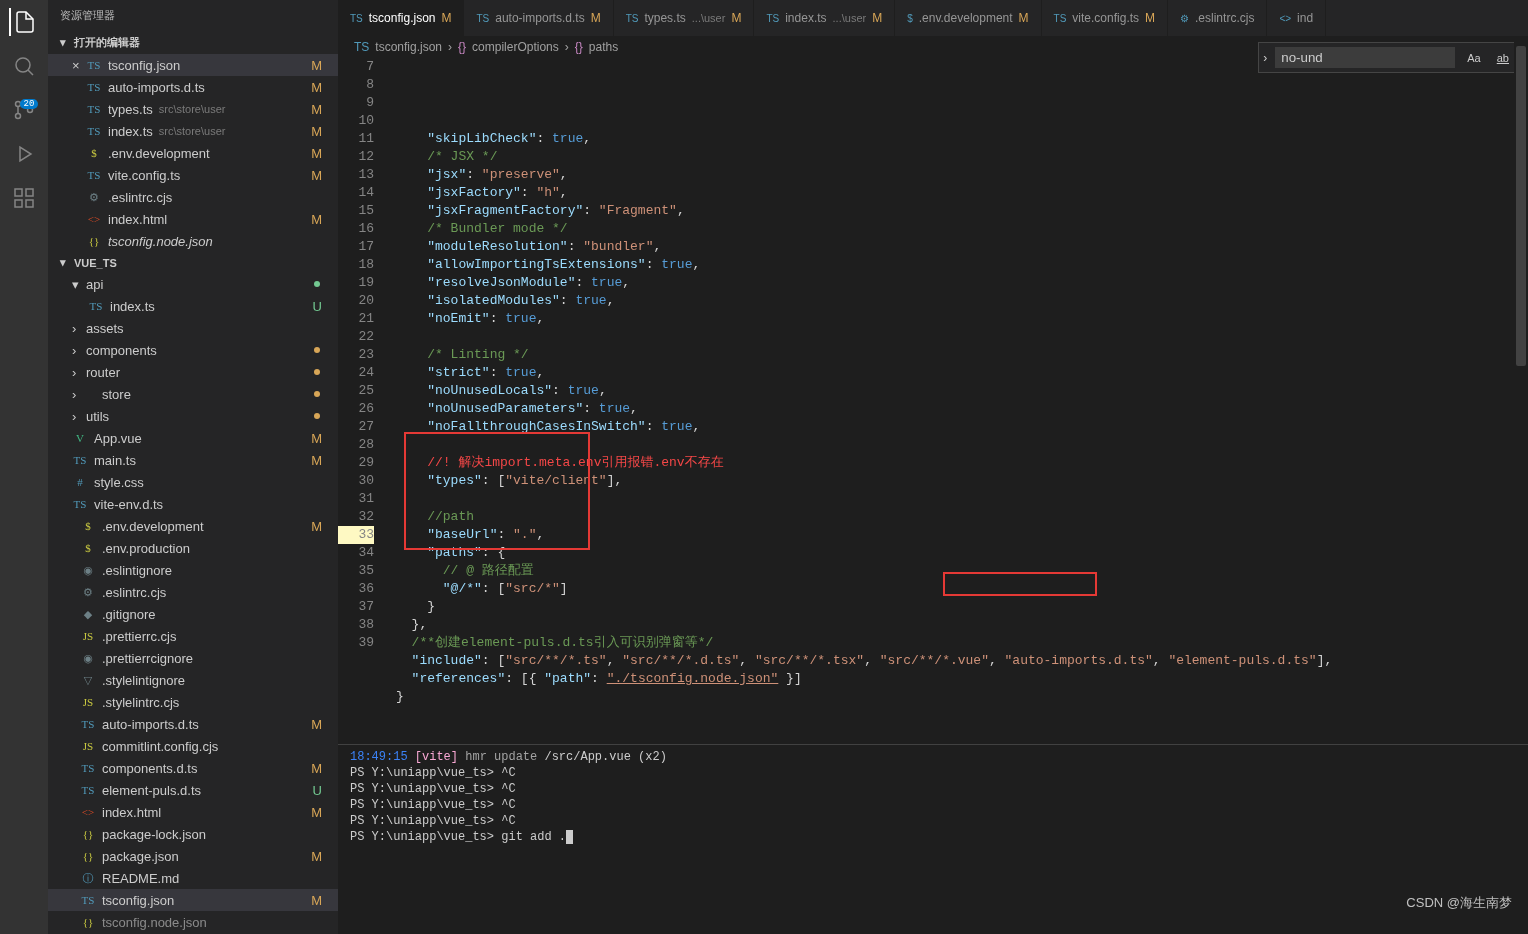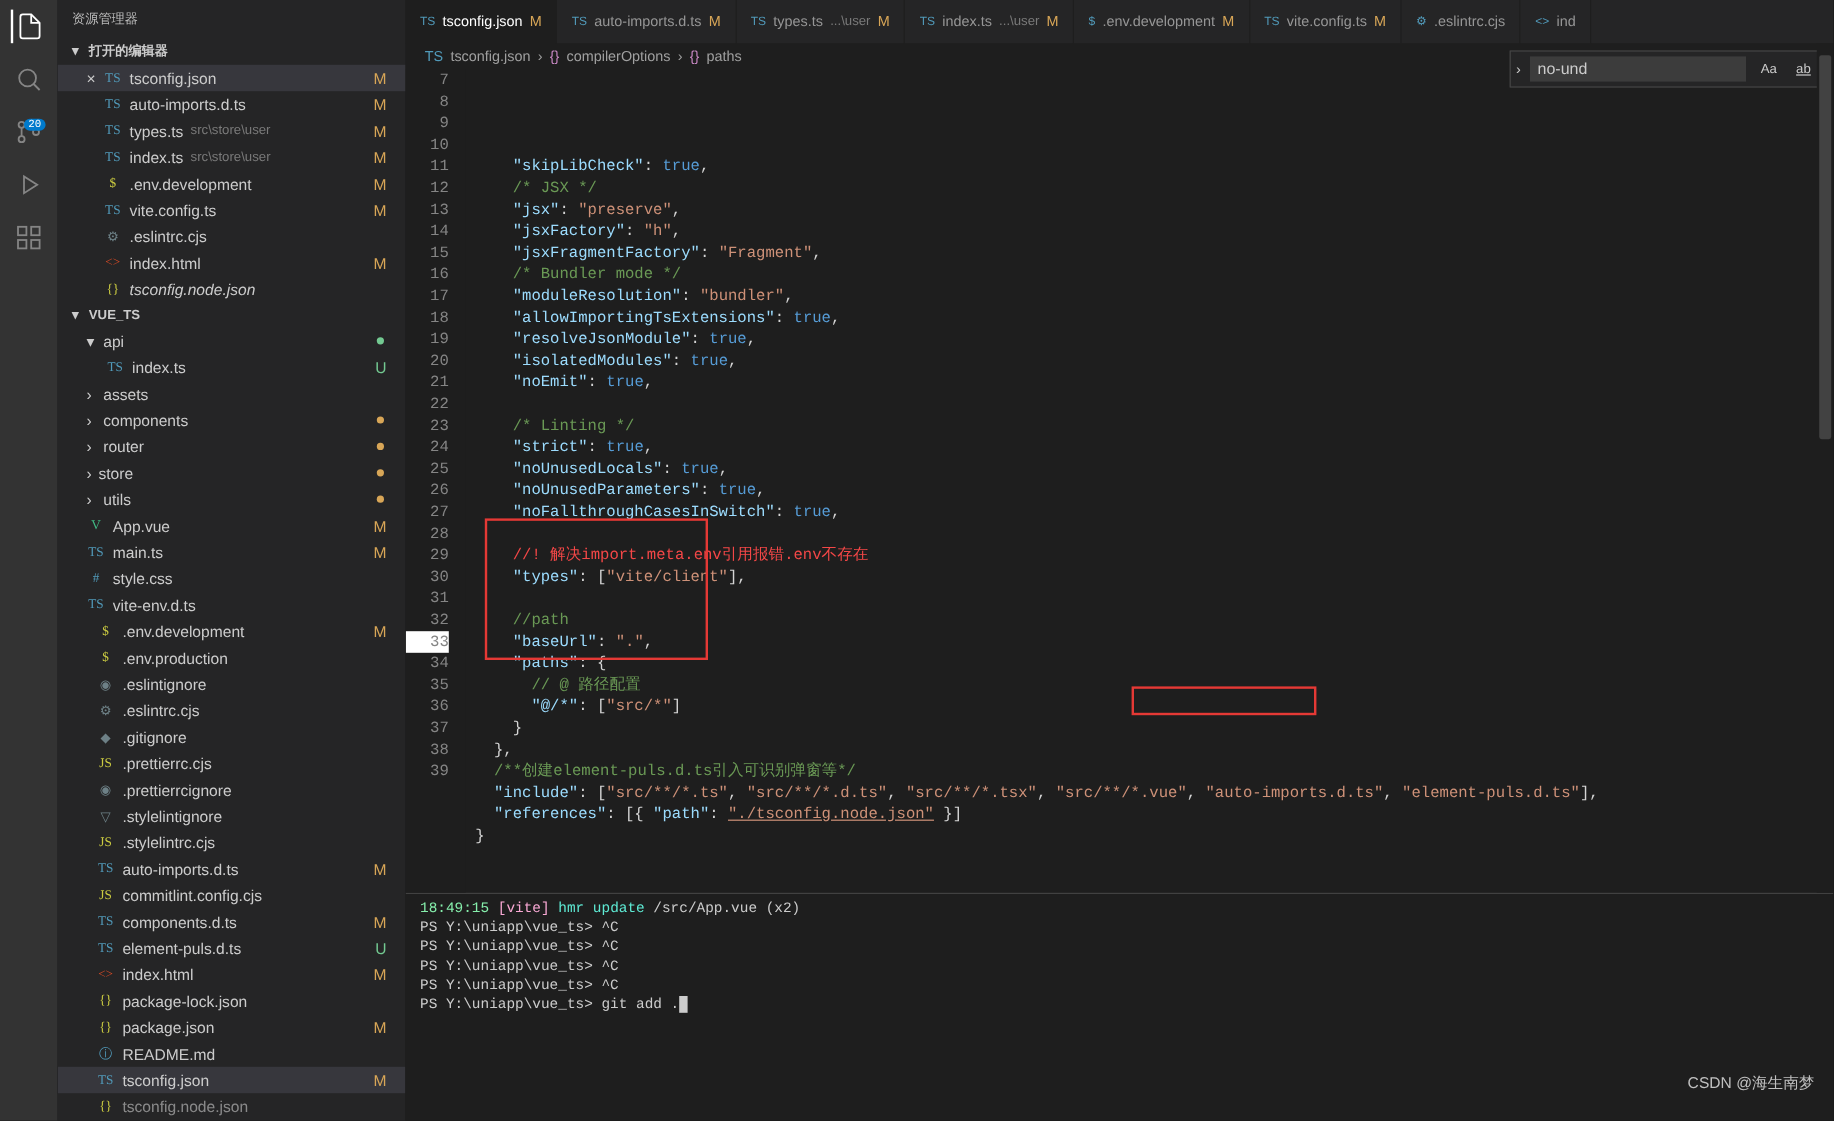--- a/index.html
+++ b/index.html
@@ -32,40 +32,40 @@
 .folder-dot.u{background:#73c991}
 .main{flex:1;display:flex;flex-direction:column;position:relative;background:#1e1e1e;overflow:hidden}
 .tabs{display:flex;background:#252526;height:36px;overflow:hidden}
 .tab{display:flex;align-items:center;padding:0 12px;gap:6px;font-size:12px;color:#969696;border-right:1px solid #1e1e1e;cursor:pointer;font-family:"Segoe UI",sans-serif;white-space:nowrap}
 .tab.active{background:#1e1e1e;color:#fff}
 .tab .m{color:#d8a657}
 .breadcrumb{padding:4px 16px;font-size:12px;color:#a0a0a0;display:flex;gap:6px;align-items:center;font-family:"Segoe UI",sans-serif}
 .editor{flex:1;display:flex;overflow:hidden;position:relative}
 .gutter{width:50px;text-align:right;color:#858585;padding-right:14px;font-size:13px;line-height:18px;background:#1e1e1e;padding-top:0}
 .gutter .ln{height:18px}
-.gutter .ln.hl{background:#ffffff}
+.gutter .ln.hl{background:#fef9c3}
 .code{flex:1;font-size:13px;line-height:18px;padding-left:8px;white-space:pre;position:relative}
 .code .line{height:18px}
 .tk-key{color:#9cdcfe}
 .tk-str{color:#ce9178}
 .tk-bool{color:#569cd6}
 .tk-comment{color:#6a9955}
 .tk-punct{color:#d4d4d4}
 .tk-red{color:#f44747}
 .tk-under{text-decoration:underline}
 .highlight-box{position:absolute;border:2px solid #e53935;pointer-events:none}
 .find-widget{position:absolute;top:42px;right:10px;background:#252526;border:1px solid #454545;display:flex;align-items:center;padding:4px;gap:8px;font-family:"Segoe UI",sans-serif;font-size:12px}
 .find-widget input{background:#3c3c3c;border:none;color:#ccc;padding:3px 6px;width:180px;outline:none}
 .find-widget .opt{color:#ccc;font-size:11px;padding:2px 4px;cursor:pointer}
 .terminal-panel{height:190px;border-top:1px solid #414141;background:#1e1e1e;display:flex;flex-direction:column}
 .term-tabs{display:flex;gap:16px;padding:6px 12px;font-size:11px;color:#969696;font-family:"Segoe UI",sans-serif}
 .term-tabs .tt.active{color:#fff;border-bottom:1px solid #fff}
 .term-body{flex:1;padding:4px 12px;font-size:12px;line-height:16px;color:#ccc}
-.term-ts{color:#86efac}
-.term-cmd{color:#5eead4}
+.term-ts{color:#3b82f6}
+.term-cmd{color:#a3a3a3}
 .term-vite{color:#f9a8d4}
 .watermark{position:absolute;bottom:22px;right:16px;color:#ddd;font-family:"Segoe UI",sans-serif;font-size:13px;opacity:0.85}
 .scroll-strip{position:absolute;right:0;top:36px;width:14px;bottom:190px;background:#1e1e1e}
 .scroll-thumb{position:absolute;right:2px;width:10px;background:#424242;border-radius:2px}
 </style>
 </head>
 <body>
 
 <div class="activity-bar">
   <div class="ab-icon active">
@@ -190,21 +190,21 @@
         <span style="margin-left:4px">components</span>
         <span class="folder-dot"></span>
       </div>
       <div class="sb-item">
         <span class="chev">›</span>
         <span style="margin-left:4px">router</span>
         <span class="folder-dot"></span>
       </div>
       <div class="sb-item">
         <span class="chev">›</span>
-        <span style="margin-left:0">store</span>
+        <span style="margin-left:20px">store</span>
         <span class="folder-dot"></span>
       </div>
       <div class="sb-item">
         <span class="chev">›</span>
         <span style="margin-left:4px">utils</span>
         <span class="folder-dot"></span>
       </div>
       <div class="sb-item">
         <span class="fi vue">V</span>
         <span>App.vue</span>

